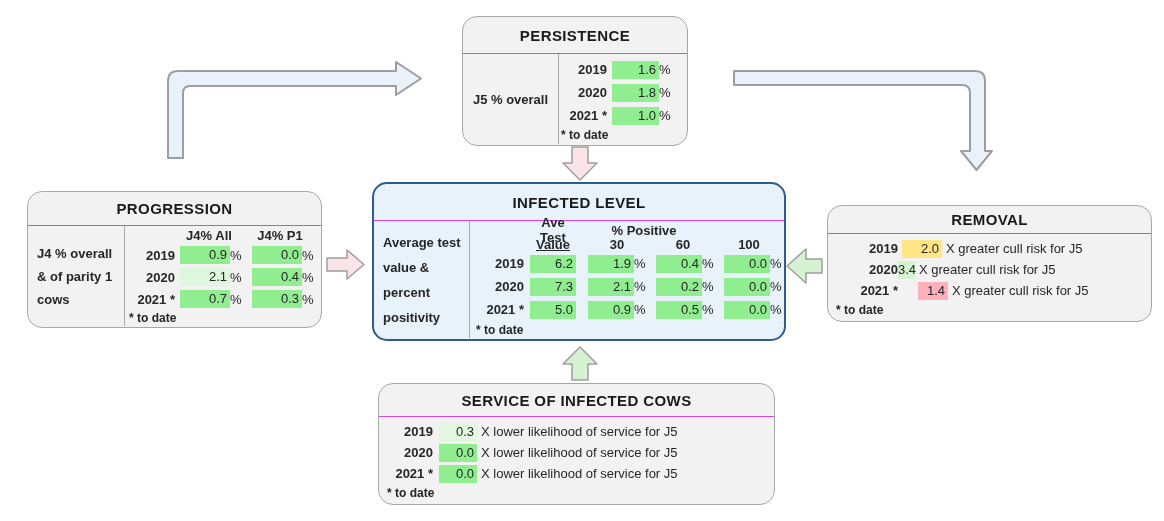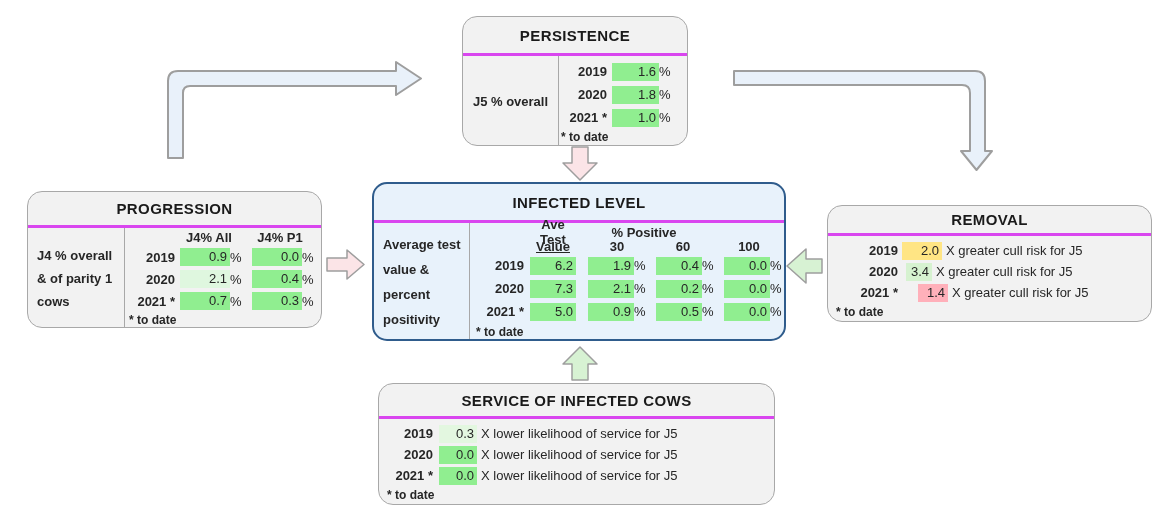--- a/index.html
+++ b/index.html
@@ -10,21 +10,21 @@
   .arrow-layer { position:absolute; left:0; top:0; z-index:0; }
   .box {
     position:absolute; box-sizing:border-box; z-index:1;
     background:#f2f2f2; border:1.5px solid #a8a8a8; border-radius:15px;
     overflow:hidden;
   }
   .box.blue { background:#e8f2fb; border:2px solid #2f5c8c; }
   .box-title {
     display:flex; align-items:center; justify-content:center;
     font-weight:bold; font-size:15px; letter-spacing:.4px; color:#1a1a1a;
-    border-bottom:3px solid #d946ef;
+    border-bottom:1px solid #d946ef;
   }
   .box-body { display:flex; }
   .side-label {
     box-sizing:border-box; border-right:1px solid #a8a8a8;
     font-weight:bold; font-size:13px; white-space:pre-line;
   }
   .side-center { display:flex; align-items:center; justify-content:center; text-align:center; }
   .side-left { display:flex; align-items:center; padding-left:9px; line-height:25px; }
   .data-area { box-sizing:border-box; }
   .drow { display:flex; align-items:center; }
@@ -174,21 +174,21 @@
   <div class="box" style="left:827px; top:205px; width:325px; height:117px;">
     <div class="box-title" style="height:27px;">REMOVAL</div>
     <div class="data-area" style="padding:4px 0 0 0;">
       <div class="drow" style="height:21px;">
         <span class="year" style="width:70px;">2019</span>
         <span class="cell" style="width: 40px; margin-left: 4px; background-color: rgb(255, 229, 132);">2.0</span>
         <span class="desc">X greater cull risk for J5</span>
       </div>
       <div class="drow" style="height:21px;">
         <span class="year" style="width:70px;">2020</span>
-        <span class="cell" style="width: 26px; margin-left: 8px; background-color: rgb(214, 242, 208);">3.4</span>
+        <span class="cell" style="width: 17px; margin-left: 0; background-color: rgb(214, 242, 208);">3.4</span>
         <span class="desc">X greater cull risk for J5</span>
       </div>
       <div class="drow" style="height:21px;">
         <span class="year" style="width:70px;">2021 *</span>
         <span class="cell" style="width: 30px; margin-left: 20px; background-color: rgb(255, 176, 186);">1.4</span>
         <span class="desc">X greater cull risk for J5</span>
       </div>
       <div class="footnote" style="margin:2px 0 0 8px;">* to date</div>
     </div>
   </div>

